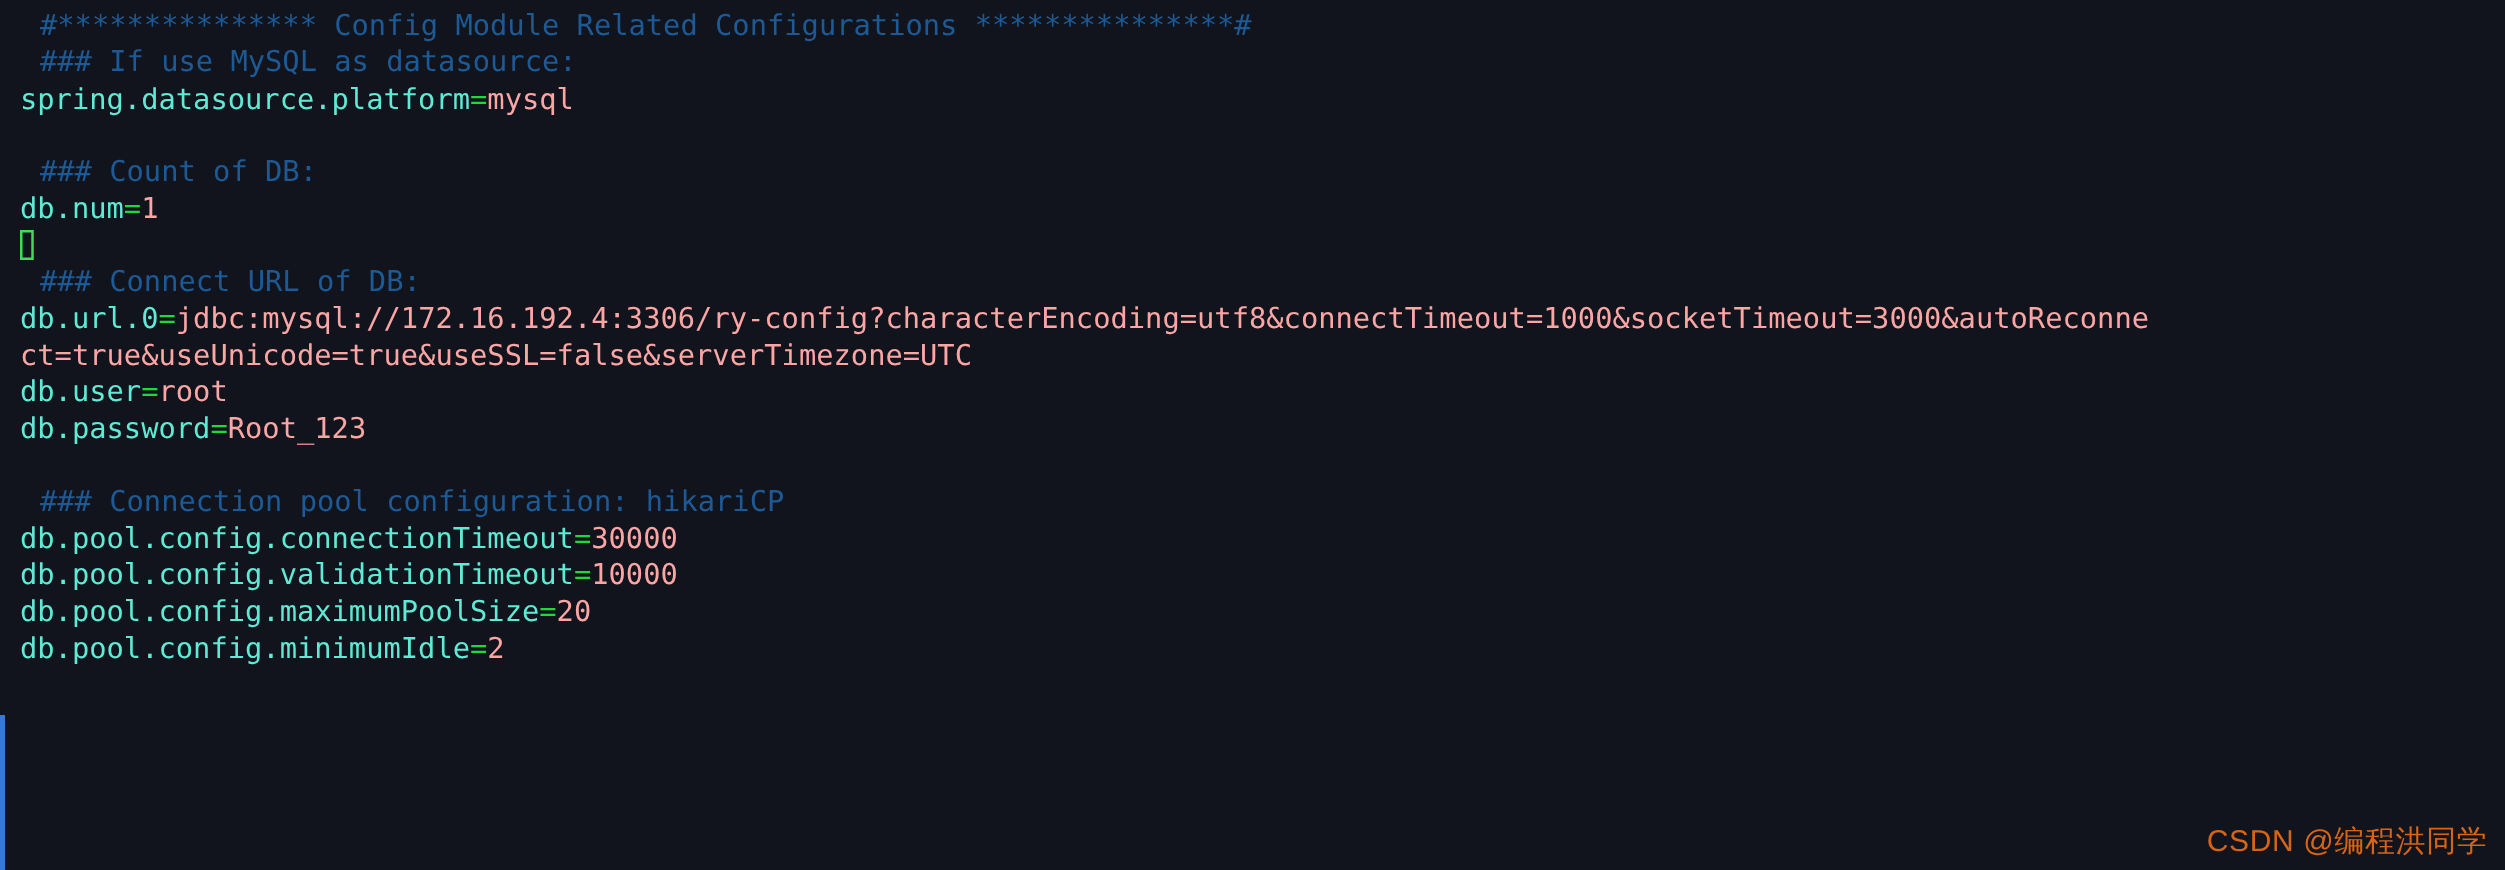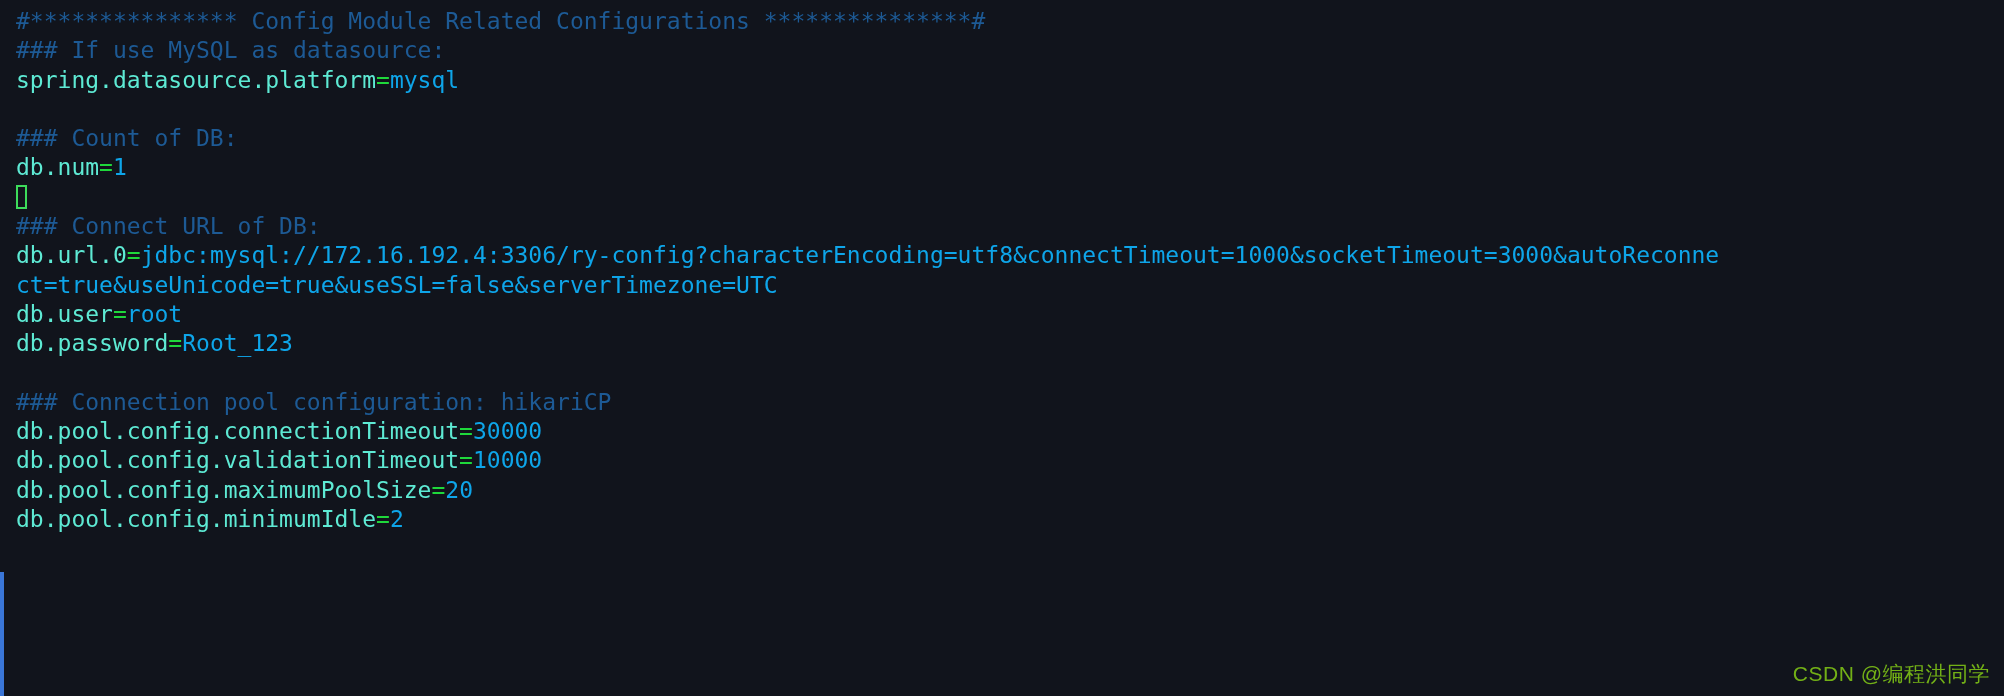--- a/index.html
+++ b/index.html
@@ -23,24 +23,24 @@
     position: absolute;
     top: 7px;
     left: 16px;
     right: 0;
     white-space: pre;
   }
   .line {
     height: 29.3px;
     white-space: pre;
   }
-  .cmt    { color: #1d5a95; }
+  .cmt    { color: #1d5a95; margin-left: 16px; }
   .key    { color: #5eead4; }
   .eq     { color: #1fd83b; }
-  .val    { color: #0ea5e9; }
+  .val    { color: #fca5a5; }
   .blank  { color: transparent; }
 
   
   .cursor-box {
     display: inline-block;
     width: 11px;
     height: 24px;
     border: 2px solid #3ddc5b;
     box-sizing: border-box;
     vertical-align: -4px;
@@ -54,24 +54,24 @@
     width: 4px;
     height: 124px;
     background: #3a76d8;
   }
 
   
   #watermark {
     position: absolute;
     right: 14px;
     bottom: 8px;
-    color: #84cc16;
+    color: #f97316;
     opacity: .85;
     font-family: "Liberation Sans", "DejaVu Sans", sans-serif;
-    font-size: 21px;
+    font-size: 24px;
     letter-spacing: .5px;
     white-space: pre;
   }
 </style>
 </head>
 <body>
 
 <div id="editor">
 
   <div id="gutter-marker"></div>

